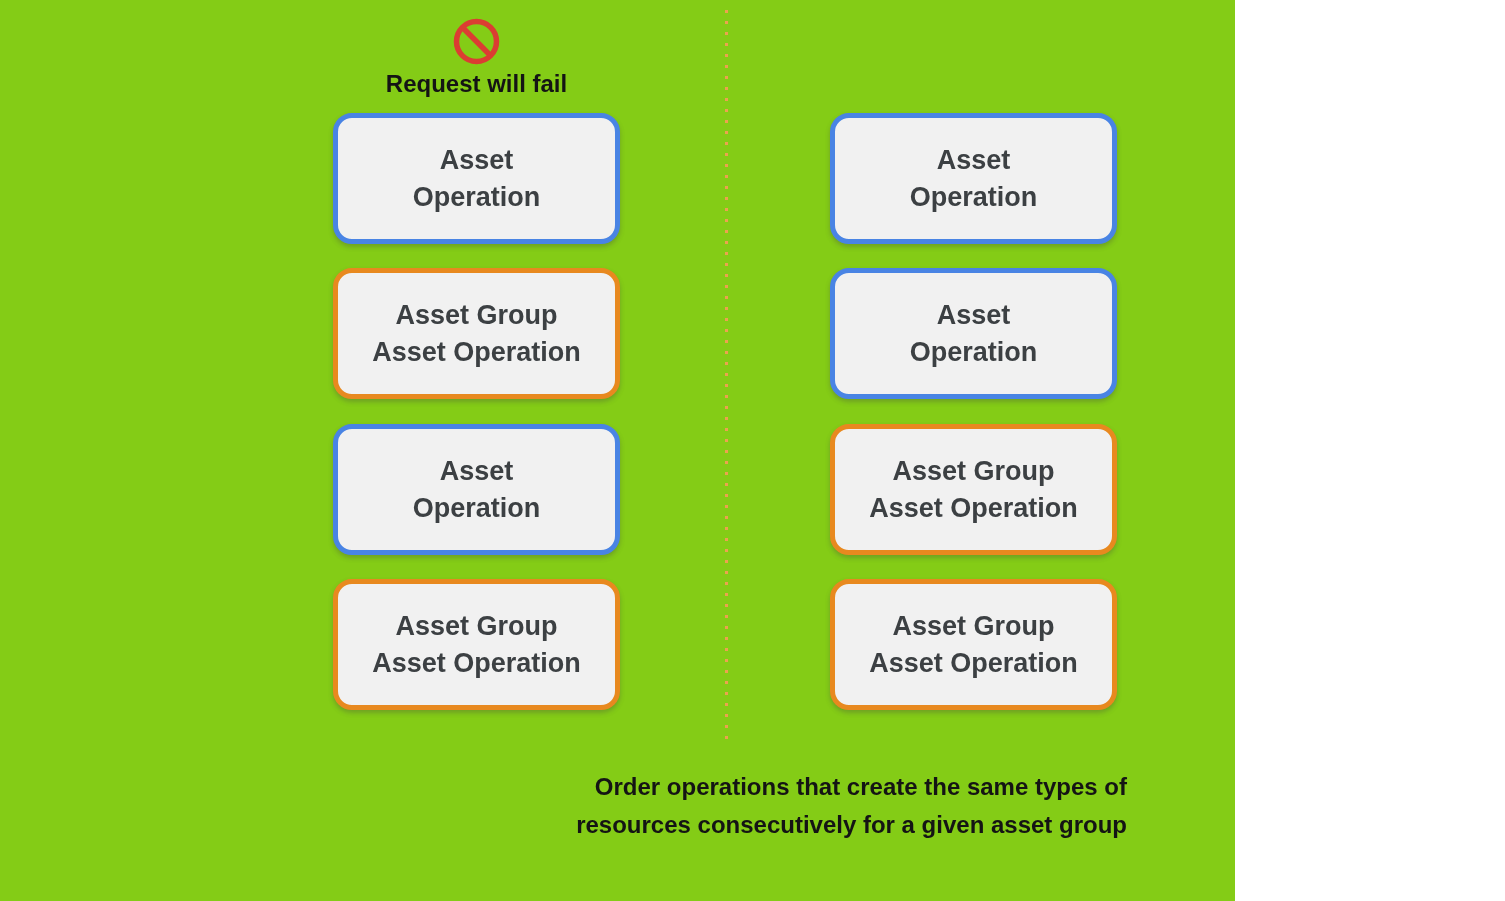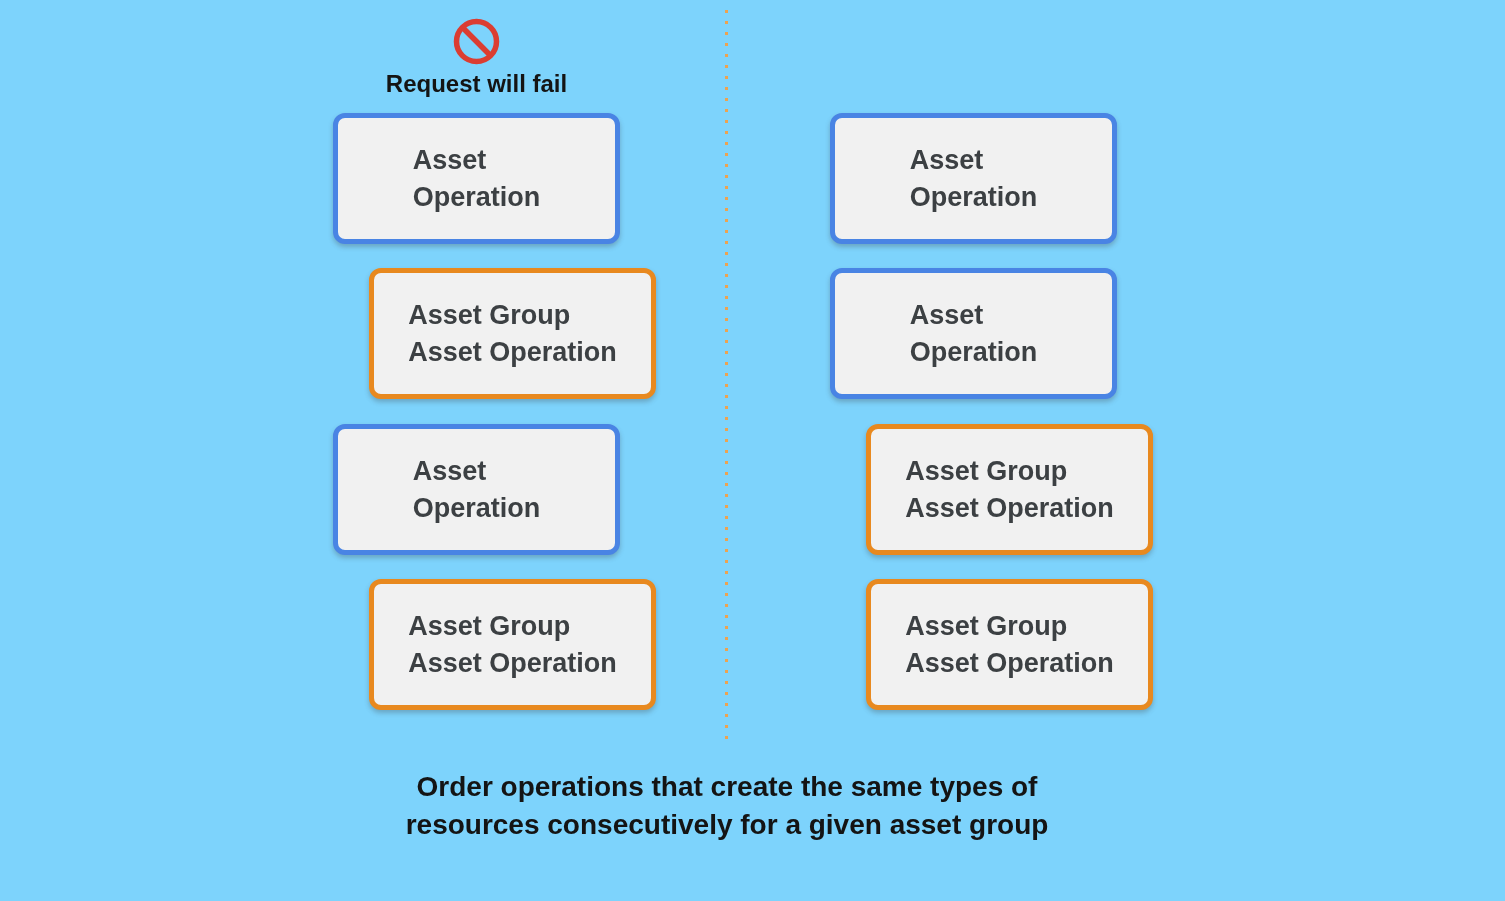--- a/index.html
+++ b/index.html
@@ -1,23 +1,23 @@
 <!DOCTYPE html>
 <html style="--asset-border: #4984E4; --asset-group-border: #E8891F; --box-background: #F1F1F1; --box-text: #3C4043; --heading-text: #141414; --fail-icon: #DB3D32; --succeed-icon: #34A853; --divider-dot: #ECA24F;"><head>
 <meta charset="utf-8">
 <style>
   * { margin: 0; padding: 0; box-sizing: border-box; }
   html, body { background: #ffffff; }
   body { font-family: "Liberation Sans", "DejaVu Sans", sans-serif; }
 
   .diagram {
     position: relative;
-    width: 1505px;
+    width: 1235px;
     height: 901px;
-    background: #7dd3fc;
+    background: #84cc16;
     overflow: hidden;
   }
 
   
   .divider {
     position: absolute;
     left: 725px;
     top: 10px;
     width: 3px;
     height: 732px;
@@ -53,50 +53,50 @@
     font-weight: 700;
     color: var(--heading-text);
     white-space: nowrap;
   }
 
   
   .box {
     position: absolute;
     width: 287px;
     height: 131px;
-    border-radius: 12px;
+    border-radius: 19px;
     background: var(--box-background);
     display: flex;
     align-items: center;
     justify-content: center;
-    text-align: left;
+    text-align: center;
     font-size: 27px;
     font-weight: 700;
     line-height: 37px;
     color: var(--box-text);
     white-space: pre-line;
     box-shadow: 0 3px 5px rgba(60, 64, 67, 0.30);
   }
   .box--blue   { border: 5px solid var(--asset-border); }
-  .box--orange { border: 5px solid var(--asset-group-border); margin-left: 36px; }
+  .box--orange { border: 5px solid var(--asset-group-border); }
   .col-left  { left: 333px; }
   .col-right { left: 830px; }
   .row-0 { top: 113px; }
   .row-1 { top: 268px; }
   .row-2 { top: 424px; }
   .row-3 { top: 579px; }
 
   
   .caption {
     position: absolute;
     left: 327px;
     top: 768px;
     width: 800px;
-    text-align: center;
-    font-size: 28px;
+    text-align: right;
+    font-size: 24px;
     font-weight: 700;
     line-height: 38px;
     color: var(--heading-text);
     white-space: pre-line;
   }
 </style>
 </head>
 <body>
 
 <div class="diagram">

